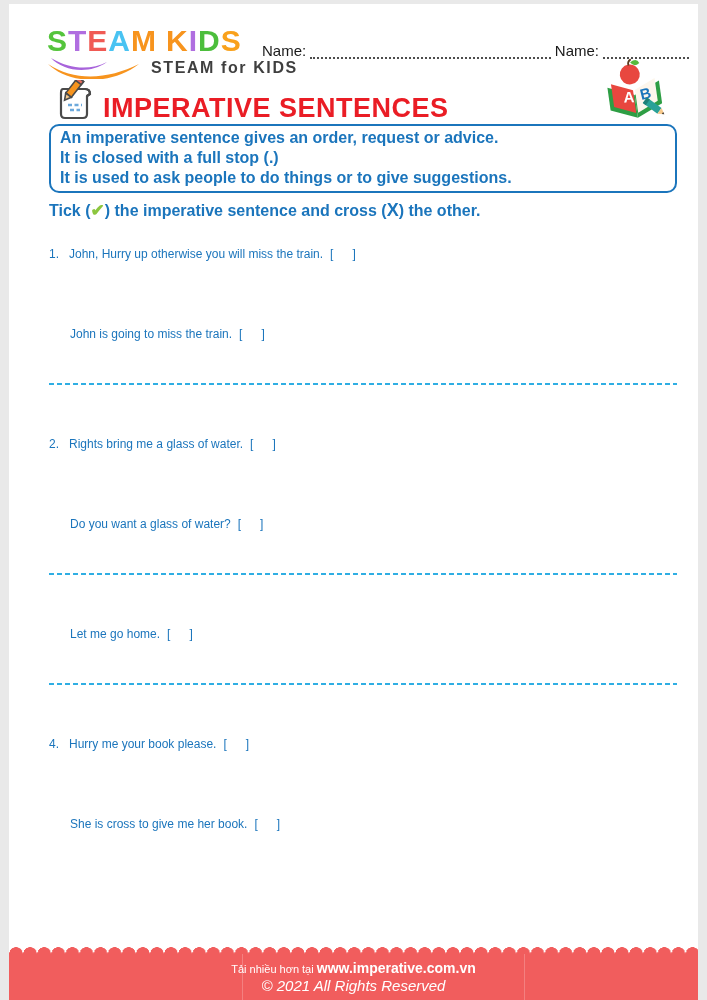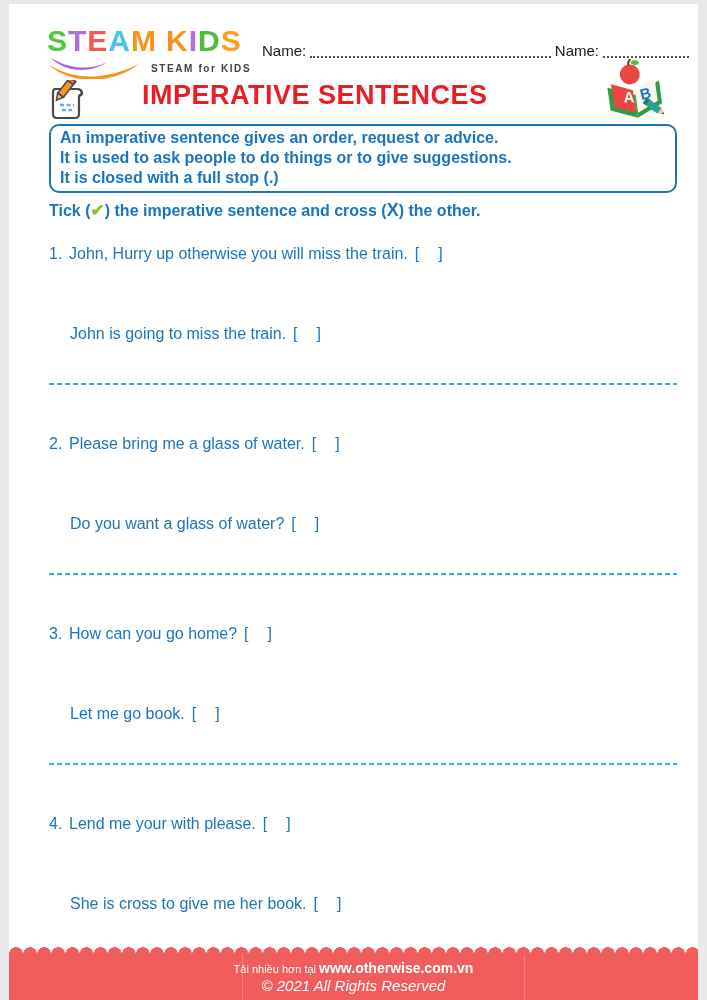--- a/index.html
+++ b/index.html
@@ -18,43 +18,43 @@
     background:#ffffff;
     overflow:hidden;
     font-family:"Liberation Sans", sans-serif;
   }
   
   .logo{position:absolute;left:38px;top:22px;width:200px;}
   .logo-word{font-size:30px;font-weight:800;letter-spacing:1px;line-height:30px;white-space:nowrap;}
   .logo-word .sp{display:inline-block;width:9px;}
   .logo-bottom{display:flex;align-items:center;margin-top:1px;}
   .swoosh{width:96px;height:22px;flex:0 0 auto;}
-  .logo-subtitle{font-size:10px;font-weight:700;color:#3F3F3F;letter-spacing:1.6px;margin-left:8px;white-space:nowrap;}
+  .logo-subtitle{font-size:16px;font-weight:700;color:#3F3F3F;letter-spacing:1.6px;margin-left:8px;white-space:nowrap;}
   
-  .name-date{position:absolute;left:253px;top:38px;width:427px;display:flex;align-items:flex-start;font-size:15px;color:#1A1A1A;}
+  .name-date{position:absolute;left:253px;top:38px;width:427px;display:flex;align-items:center;font-size:15px;color:#1A1A1A;}
   .nd-label{flex:0 0 auto;padding-bottom:1px;}
   .nd-line{flex:1 1 auto;border-bottom:2px dotted #4d4d4d;height:16px;margin:0 4px;}
   .nd-line.date{flex:0 0 86px;margin-right:0;}
   
-  .title-row{position:absolute;left:38px;top:76px;display:flex;align-items:flex-start;gap:47px;}
+  .title-row{position:absolute;left:46px;top:76px;display:flex;align-items:flex-end;}
   .title-icon{width:44px;height:44px;flex:0 0 auto;}
   .page-title{font-size:27px;font-weight:800;color:var(--title-red);letter-spacing:.5px;margin-left:4px;white-space:nowrap;}
   .ab-icon{position:absolute;right:32px;top:54px;width:64px;height:64px;}
   
   .content{position:absolute;left:40px;top:120px;width:628px;color:var(--text-blue);}
   .info-box{
     border:2px solid var(--text-blue);
     border-radius:10px;
     padding:2px 11px 3px 9px;
     font-size:16px;font-weight:700;line-height:20px;color:var(--text-blue);
   }
   .instruction{margin-top:7px;font-size:16px;font-weight:700;line-height:20px;}
   .instruction .tick{color:var(--check-green);font-weight:900;font-size:17px;}
   .instruction .cross{color:var(--text-blue);font-weight:800;font-size:18px;letter-spacing:0;}
-  .questions{margin-top:22px;font-size:16px;line-height:22px;}
+  .questions{margin-top:22px;font-size:12px;line-height:22px;}
   .q-line{white-space:nowrap;}
   .q-line.a{margin-bottom:58px;}
   .q-line.b{padding-left:21px;}
   .q-num{display:inline-block;min-width:20px;}
   .bracket-pair{margin-left:7px;}
   .bracket-pair .gap{display:inline-block;width:19px;}
   .sep{
     height:2px;margin:38px 0 48px 0;border:none;
     background:repeating-linear-gradient(90deg,var(--separator-blue) 0 5px,transparent 5px 8px);
   }
@@ -126,57 +126,56 @@
         <polygon points="48.8,61.8 51.2,61.8 50,64" fill="#3A3A3A"></polygon>
         <rect x="46.5" y="40" width="7" height="3.5" fill="#1F7F77"></rect>
       </g>
     </g>
   </svg>
 
   <div class="content">
 
     <div class="info-box">
       <div>An imperative sentence gives an order, request or advice.</div>
+      <div>It is closed with a full stop (.)</div>
       <div>It is used to ask people to do things or to give suggestions.</div>
-      <div>It is closed with a full stop (.)</div>
     </div>
 
     <div class="instruction"><span>Tick (</span><span class="tick">✔</span><span>) the imperative sentence and cross (</span><span class="cross">X</span><span>) the other.</span></div>
 
     <div class="questions">
 
       <div class="question">
         <div class="q-line a"><span class="q-num">1.</span><span>John, Hurry up otherwise you will miss the train.</span><span class="bracket-pair"><span>[</span><span class="gap"></span><span>]</span></span></div>
         <div class="q-line b"><span>John is going to miss the train.</span><span class="bracket-pair"><span>[</span><span class="gap"></span><span>]</span></span></div>
       </div>
 
       <hr class="sep">
 
       <div class="question">
-        <div class="q-line a"><span class="q-num">2.</span><span>Please bring me a glass of water.</span><span class="bracket-pair"><span>[</span><span class="gap"></span><span>]</span></span></div>
+        <div class="q-line a"><span class="q-num">2.</span><span>Rights bring me a glass of water.</span><span class="bracket-pair"><span>[</span><span class="gap"></span><span>]</span></span></div>
         <div class="q-line b"><span>Do you want a glass of water?</span><span class="bracket-pair"><span>[</span><span class="gap"></span><span>]</span></span></div>
       </div>
 
       <hr class="sep">
 
       <div class="question">
-        <div class="q-line a"><span class="q-num">3.</span><span>How can you go home?</span><span class="bracket-pair"><span>[</span><span class="gap"></span><span>]</span></span></div>
-        <div class="q-line b"><span>Let me go book.</span><span class="bracket-pair"><span>[</span><span class="gap"></span><span>]</span></span></div>
+        <div class="q-line b"><span>Let me go home.</span><span class="bracket-pair"><span>[</span><span class="gap"></span><span>]</span></span></div>
       </div>
 
       <hr class="sep">
 
       <div class="question">
-        <div class="q-line a"><span class="q-num">4.</span><span>Lend me your with please.</span><span class="bracket-pair"><span>[</span><span class="gap"></span><span>]</span></span></div>
+        <div class="q-line a"><span class="q-num">4.</span><span>Hurry me your book please.</span><span class="bracket-pair"><span>[</span><span class="gap"></span><span>]</span></span></div>
         <div class="q-line b"><span>She is cross to give me her book.</span><span class="bracket-pair"><span>[</span><span class="gap"></span><span>]</span></span></div>
       </div>
 
     </div>
   </div>
 
   <div class="footer">
     <div class="fold f1"></div>
     <div class="fold f2"></div>
-    <div class="footer-line1"><span>Tải nhiều hơn tại</span> <span class="site">www.otherwise.com.vn</span></div>
+    <div class="footer-line1"><span>Tải nhiều hơn tại</span> <span class="site">www.imperative.com.vn</span></div>
     <div class="footer-line2">© 2021 All Rights Reserved</div>
   </div>
 
 </div>
 
 </body></html>

